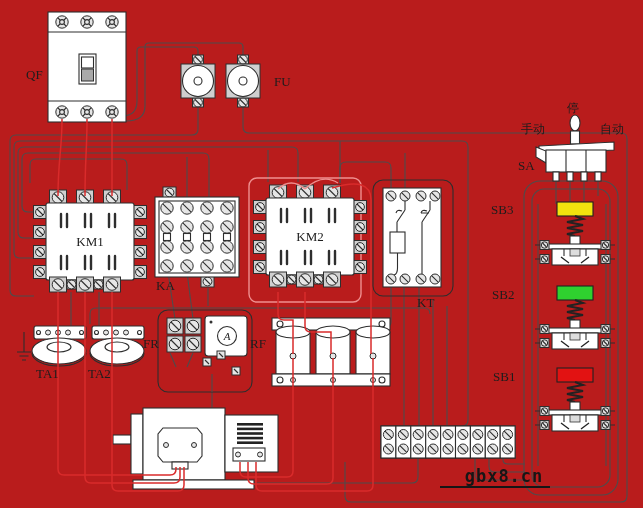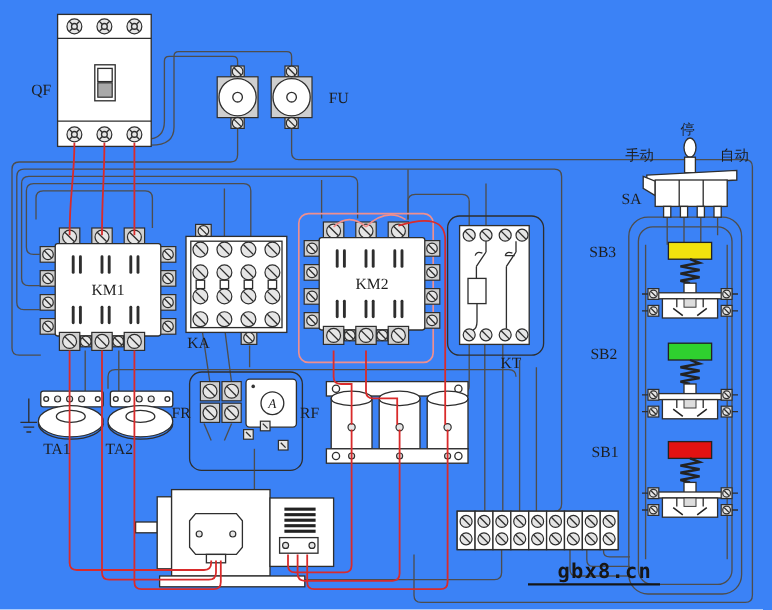--- a/index.html
+++ b/index.html
@@ -1,16 +1,16 @@
 <!DOCTYPE html>
 <html><head>
 <meta charset="utf-8">
 <style>
   html,body{margin:0;padding:0;background:#ffffff;}
-  .stage{position:relative;width:643px;height:508px;background:#3b82f6;overflow:hidden;}
+  .stage{position:relative;width:643px;height:508px;background:#b91c1c;overflow:hidden;}
   .ln{fill:none;stroke:#4d4d4d;stroke-width:1.1;}
   .cp{fill:#ffffff;stroke:#2e2e2e;stroke-width:1.1;}
   .cpn{fill:none;stroke:#2e2e2e;stroke-width:1.1;}
   .gry{fill:#cfcfcf;stroke:#2e2e2e;stroke-width:1;}
   .dk{fill:#bfbfbf;stroke:#2e2e2e;stroke-width:1;}
   .red{fill:none;stroke:#d92b2b;stroke-width:1.5;}
   .sal{fill:none;stroke:#ef8f8f;stroke-width:1.4;}
   .scf{fill:#e6e6e6;stroke:#2e2e2e;stroke-width:1;}
   .sll{stroke:#2e2e2e;stroke-width:1.1;}
   .lbl{font:13px "Liberation Serif", serif;fill:#1d1d1d;}

